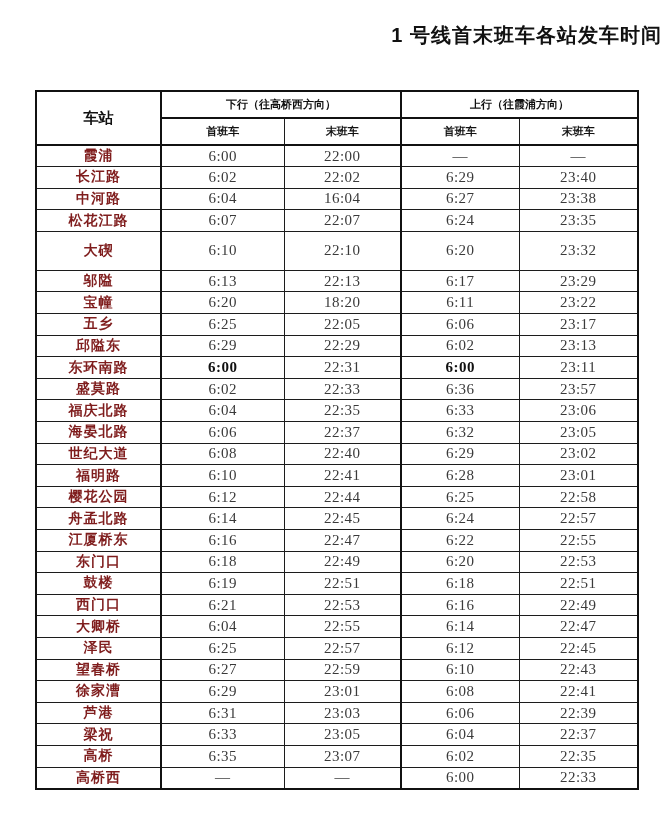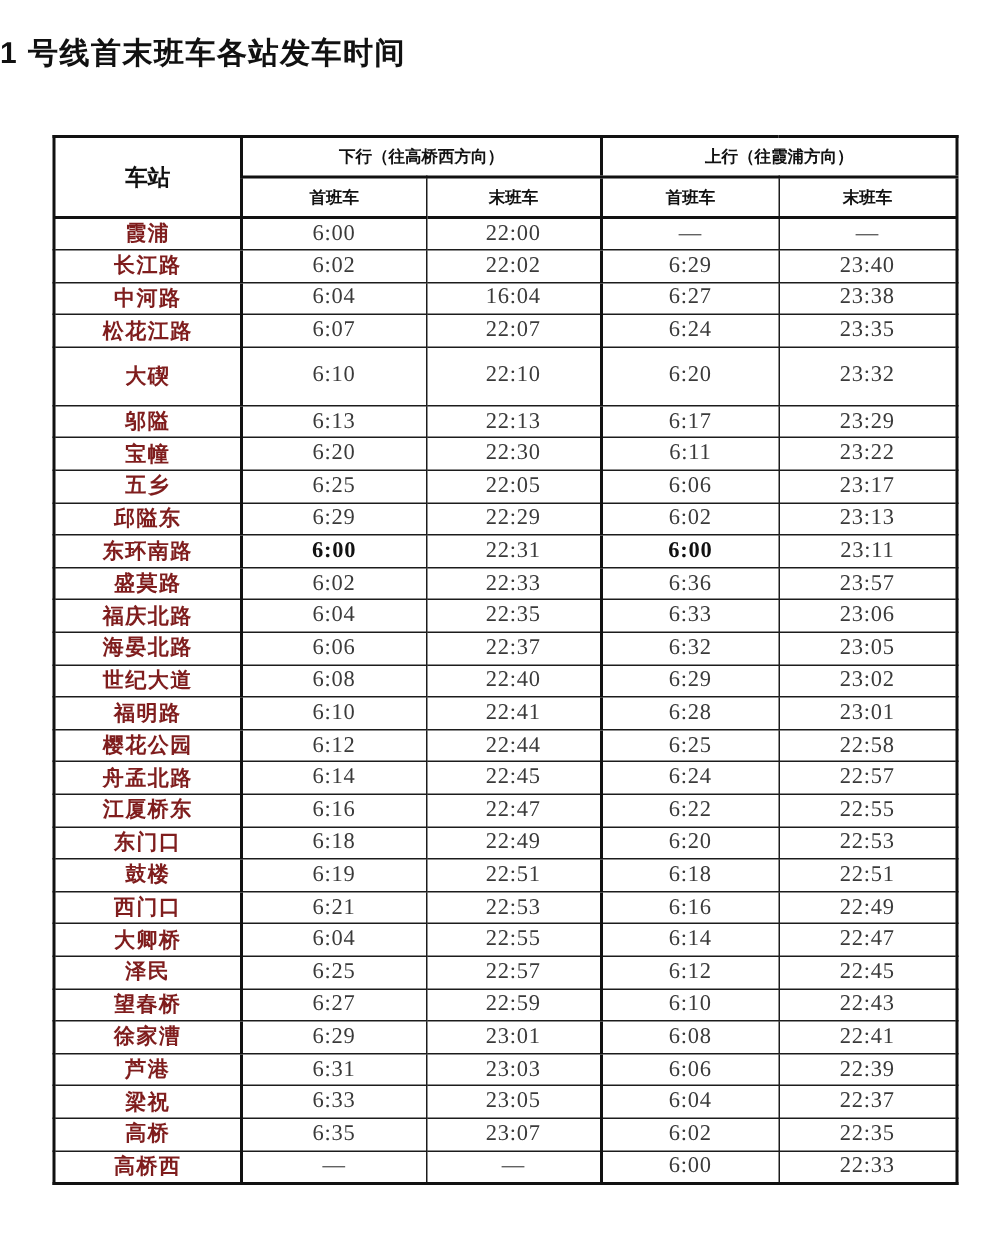--- a/index.html
+++ b/index.html
@@ -12,21 +12,21 @@
     width: 662px;
     height: 829px;
     background: #ffffff;
     font-family: "Liberation Serif", "DejaVu Serif", serif;
     color: #1a1a1a;
     overflow: hidden;
   }
   .page-title {
     margin: 0;
     padding-top: 22px;
-    text-align: left;
+    text-align: right;
     font-family: "Liberation Sans", "DejaVu Sans", sans-serif;
     font-weight: 700;
     font-size: 20px;
     letter-spacing: 1px;
     color: #111111;
   }
   table.timetable {
     position: absolute;
     left: 35px;
     top: 90px;
@@ -151,21 +151,21 @@
         <tr>
         <td class="station">邬隘</td>
         <td class="time grp-left">6:13</td>
         <td class="time">22:13</td>
         <td class="time grp-left">6:17</td>
         <td class="time">23:29</td>
       </tr>
         <tr>
         <td class="station">宝幢</td>
         <td class="time grp-left">6:20</td>
-        <td class="time">22:30</td>
+        <td class="time">18:20</td>
         <td class="time grp-left">6:11</td>
         <td class="time">23:22</td>
       </tr>
         <tr>
         <td class="station">五乡</td>
         <td class="time grp-left">6:25</td>
         <td class="time">22:05</td>
         <td class="time grp-left">6:06</td>
         <td class="time">23:17</td>
       </tr>

